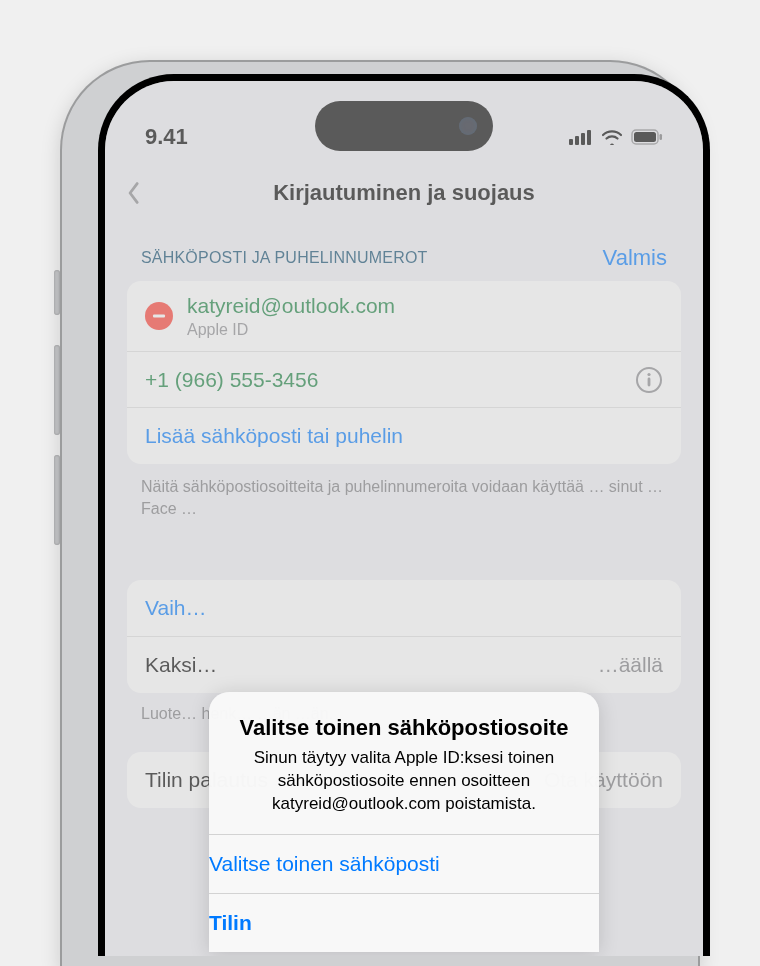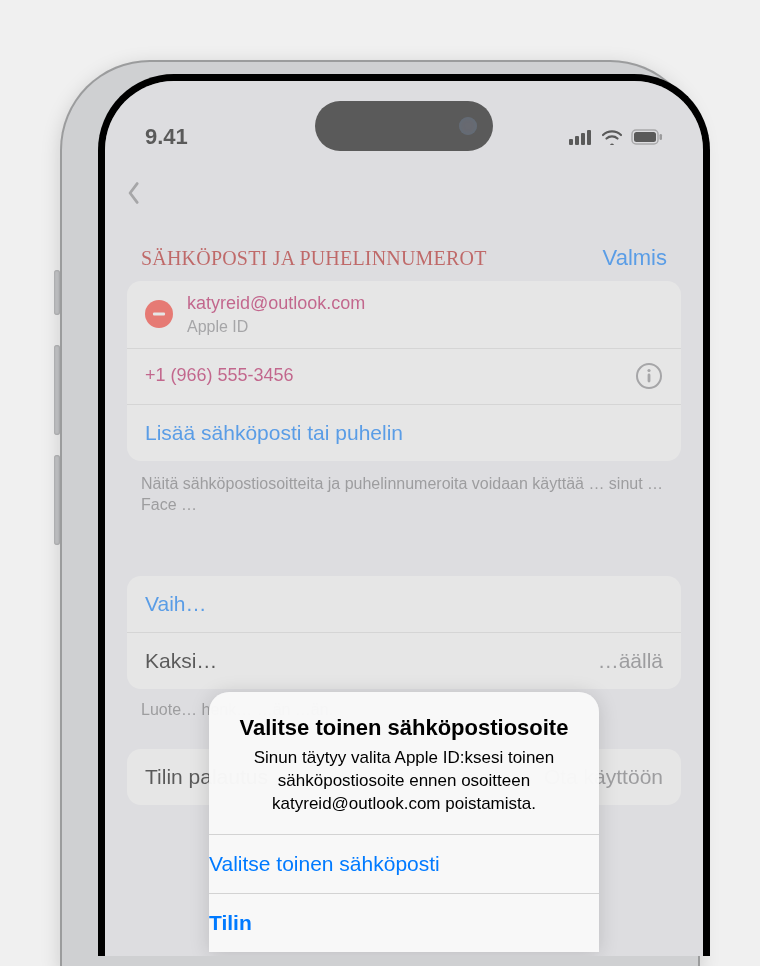--- a/index.html
+++ b/index.html
@@ -89,21 +89,21 @@
     width: 22px; height: 22px;
   }
   .nav-title { font-size: 22px; font-weight: 600; color: #000; }
   .content { padding: 0 22px; }
   .section-head {
     display: flex;
     align-items: center;
     justify-content: space-between;
     padding: 22px 14px 10px;
   }
-  .section-label { font-size: 20px; color: #b91c1c; letter-spacing: 0.2px; text-transform: uppercase; font-family: Liberation Serif, serif; }
+  .section-label { font-size: 16px; color: #0c4a6e; letter-spacing: 0.2px; text-transform: uppercase; }
   .done-btn { font-size: 22px; color: #007aff; }
   .card {
     background: #fff;
     border-radius: 14px;
     overflow: hidden;
   }
   .row {
     display: flex;
     align-items: center;
     padding: 12px 18px;
@@ -113,21 +113,21 @@
   }
   .row:last-child { border-bottom: none; }
   .minus-icon {
     width: 28px; height: 28px; border-radius: 50%; background: #ff3b30;
     position: relative; flex-shrink: 0; margin-right: 14px;
   }
   .minus-icon::after {
     content: ""; position: absolute; top: 50%; left: 50%;
     transform: translate(-50%,-50%); width: 12px; height: 3px; background: #fff; border-radius: 1px;
   }
-  .row-text .primary { font-size: 18px; color: #be185d; line-height: 1.2; }
+  .row-text .primary { font-size: 21px; color: #15803d; line-height: 1.2; }
   .row-text .secondary { font-size: 16px; color: #8a8a8e; line-height: 1.2; margin-top: 2px; }
   .info-icon {
     position: absolute; right: 18px; top: 50%; transform: translateY(-50%);
     width: 28px; height: 28px;
   }
   .link-text { font-size: 21px; color: #007aff; }
   .footer-note { font-size: 16px; color: #7a7a7e; padding: 12px 14px 0; line-height: 1.35; }
   .card2 { margin-top: 60px; }
   .row-plain { display: flex; align-items: center; justify-content: space-between; padding: 16px 18px; border-bottom: 1px solid rgba(0,0,0,0.12); }
   .row-plain:last-child { border-bottom: none; }
@@ -199,20 +199,21 @@
             <rect x="3" y="3" width="22" height="10" rx="2.5" fill="#000"></rect>
             <rect x="28.5" y="5" width="2.5" height="6" rx="1.2" fill="#000" fill-opacity="0.5"></rect>
           </svg>
         </div>
       </div>
 
       <div class="nav-header">
         <svg class="back-chevron" viewBox="0 0 16 28">
           <polyline points="12,2 3,14 12,26" fill="none" stroke="#8a8a8e" stroke-width="3.5" stroke-linecap="round" stroke-linejoin="round"></polyline>
         </svg>
+        <div class="nav-title">Kirjautuminen ja suojaus</div>
       </div>
 
       <div class="content">
         <div class="section-head">
           <div class="section-label">SÄHKÖPOSTI JA PUHELINNUMEROT</div>
           <div class="done-btn">Valmis</div>
         </div>
 
         <div class="card">
           <div class="row">

